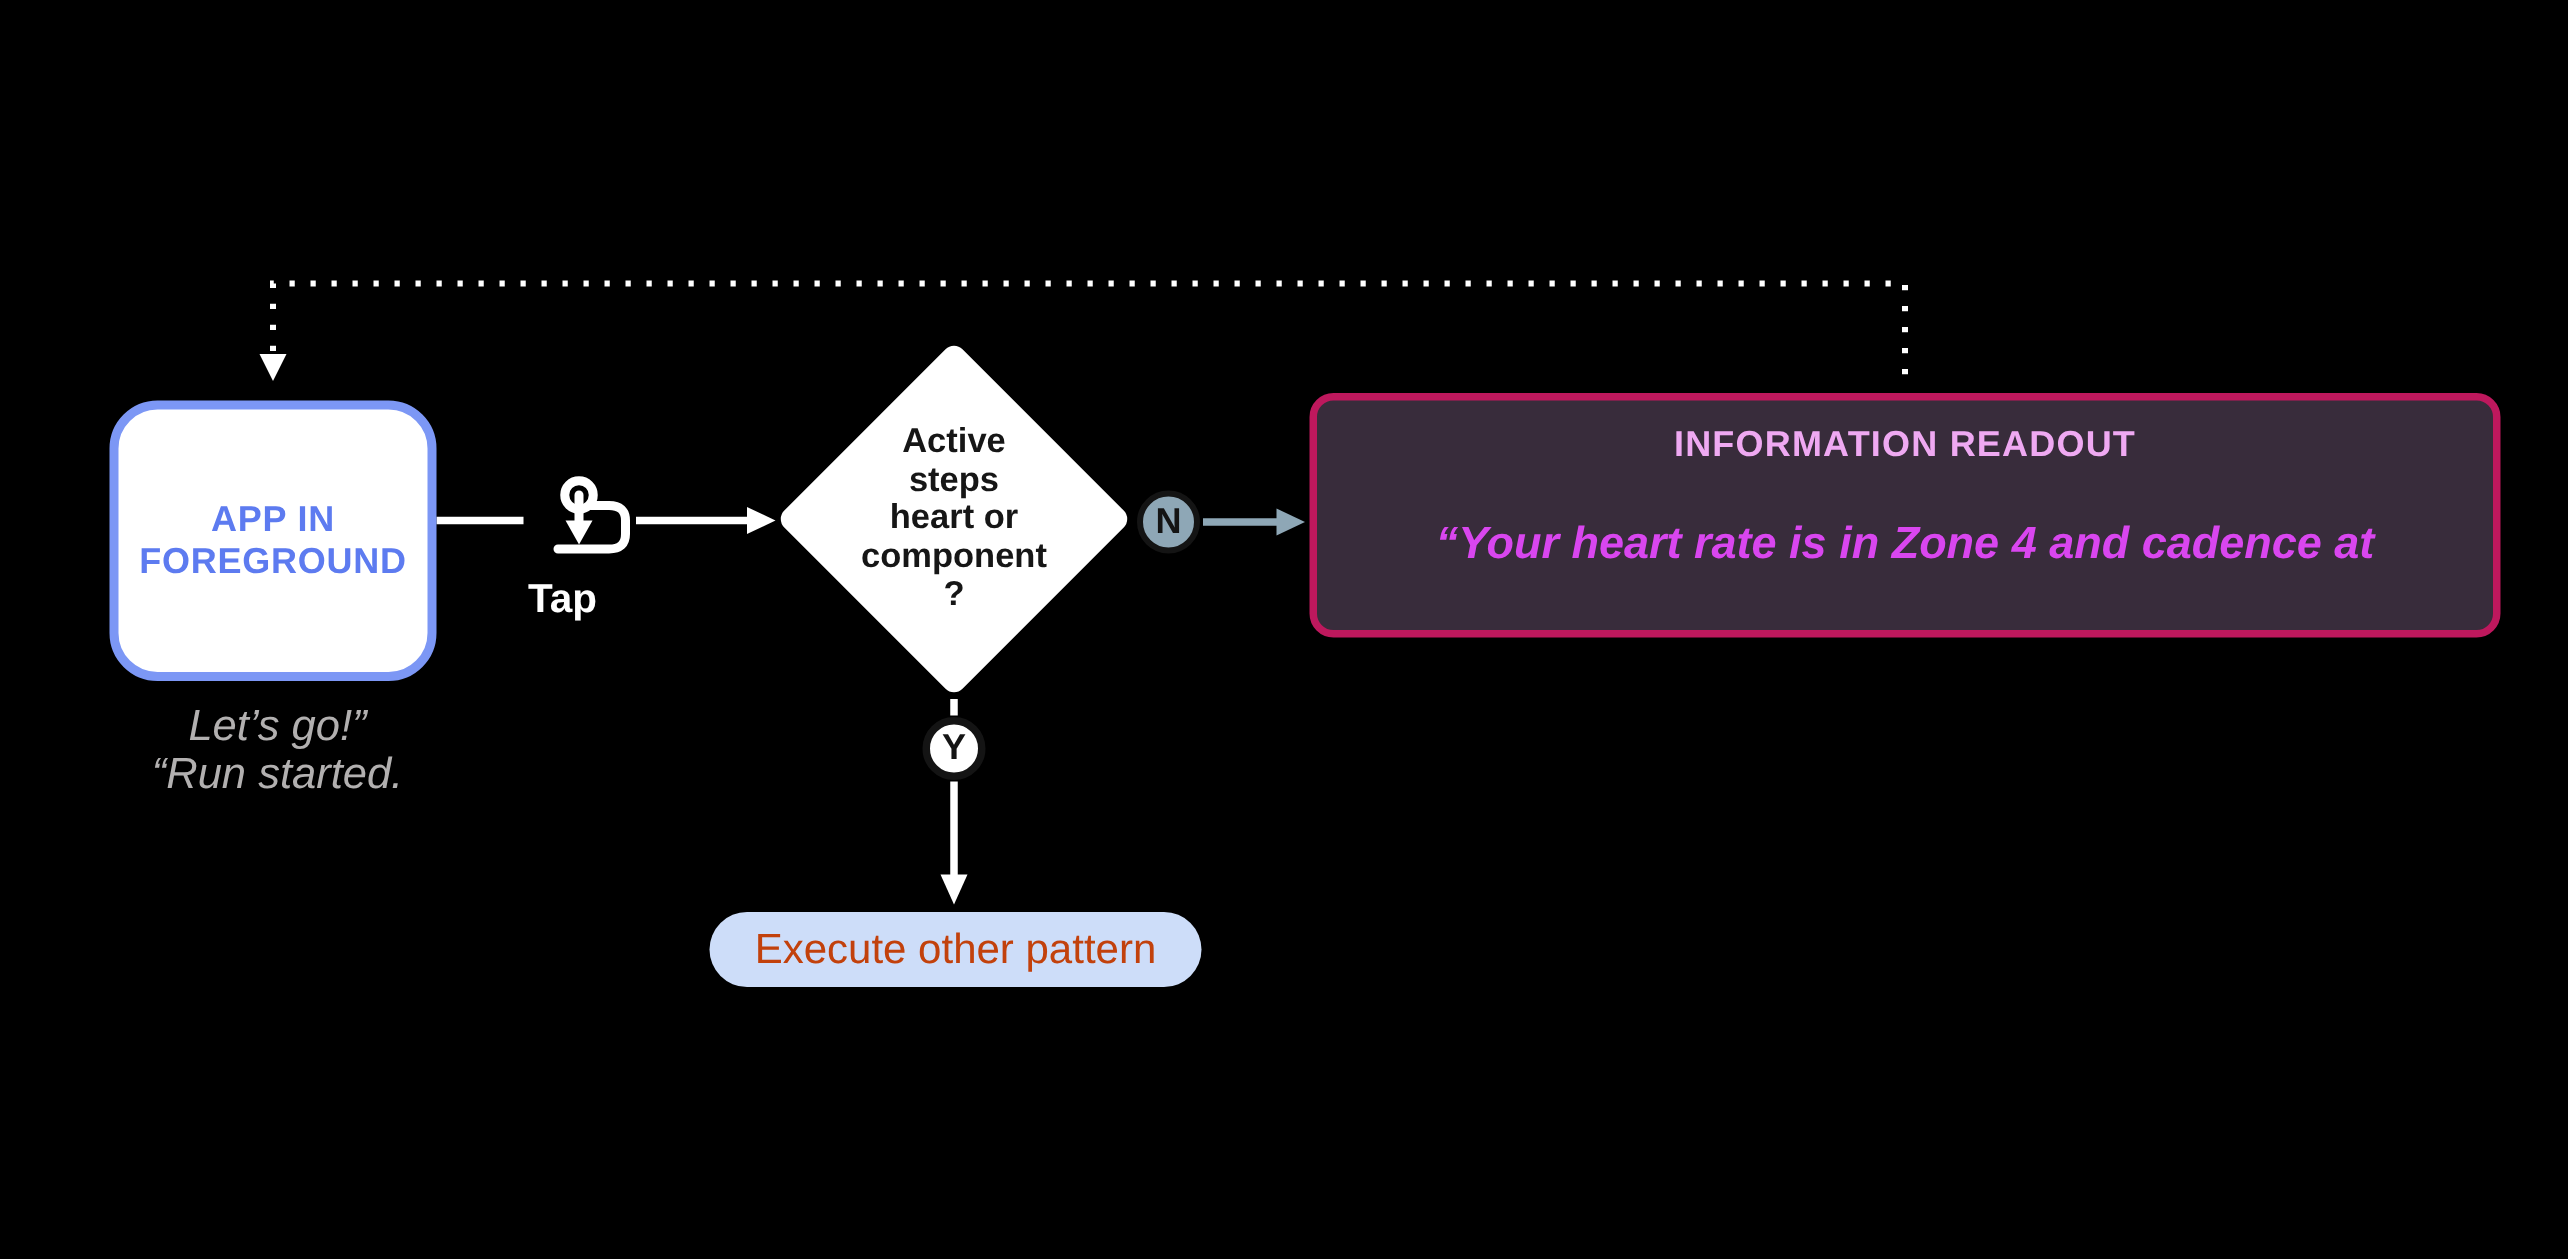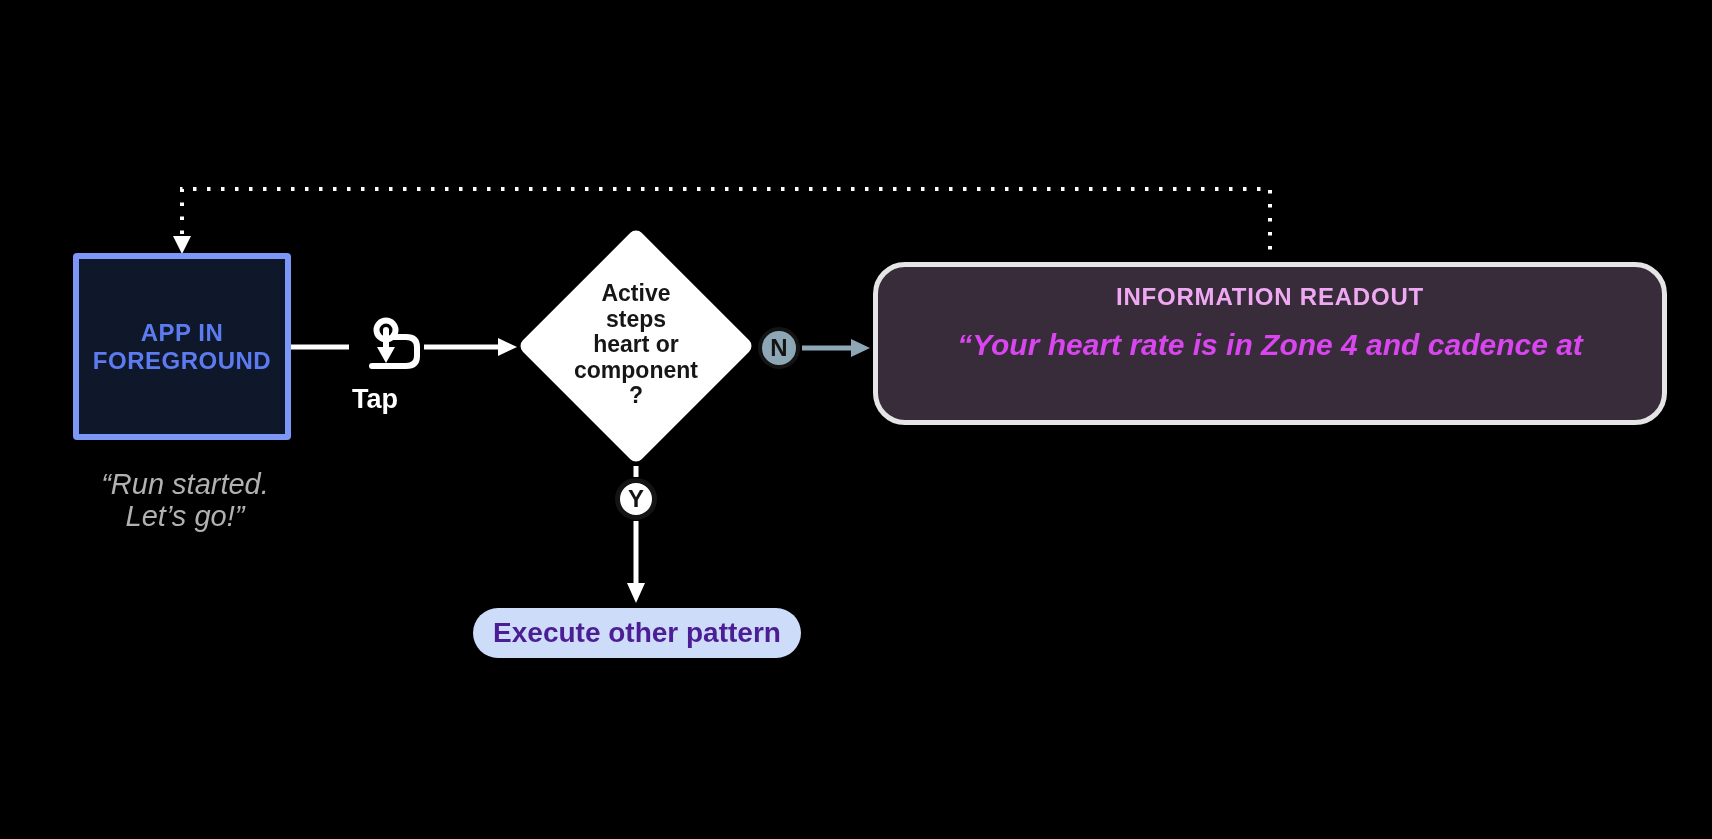--- a/index.html
+++ b/index.html
@@ -7,25 +7,25 @@
     position:relative;
     width:1712px;height:839px;
     background:#000;
     overflow:hidden;
     font-family:"Liberation Sans", sans-serif;
   }
   #connectors{position:absolute;left:0;top:0;width:1712px;height:839px;}
 
   
   .app-box{
-    position:absolute;left:73px;top:253px;width:218px;height:187px;
+    position:absolute;left:73px;top:267px;width:218px;height:187px;
     box-sizing:border-box;
-    background:#0f172a;
+    background:#ffffff;
     border:6px solid #7c97f5;
-    border-radius:4px;
+    border-radius:32px;
     display:flex;flex-direction:column;align-items:center;justify-content:center;
   }
   .app-box .line{
     color:#5d7bf0;font-size:24px;font-weight:bold;line-height:28px;
     letter-spacing:0.5px;text-align:center;
   }
 
   
   .app-quote{
     position:absolute;left:60px;top:468px;width:250px;
@@ -59,41 +59,42 @@
     font-weight:bold;font-size:24px;color:#141414;
   }
   .badge-n{left:758px;top:327px;background:#8ea7b6;border:4px solid #141414;}
   .badge-y{left:615px;top:478px;background:#ffffff;border:5px solid #141414;}
 
   
   .readout{
     position:absolute;left:873px;top:262px;width:794px;height:163px;
     box-sizing:border-box;
     background:#382c3b;
-    border:5px solid #e5e5e5;
-    border-radius:32px;
+    border:5px solid #be185d;
+    border-radius:16px;
     display:flex;flex-direction:column;align-items:center;
     padding-top:15px;
+    gap:18px;
   }
   .readout-title{
     color:#efa9f2;font-weight:bold;font-size:24px;letter-spacing:0.8px;
     line-height:30px;
   }
   .readout-quote{
     margin-top:14px;text-align:center;
     color:#d946ef;font-weight:bold;font-style:italic;
     font-size:30px;line-height:38px;
   }
 
   
   .pill{
     position:absolute;left:473px;top:608px;width:328px;height:50px;
     background:#cdddf9;border-radius:25px;
     display:flex;align-items:center;justify-content:center;
-    color:#4c1d95;font-weight:bold;font-size:28px;
+    color:#c2410c;font-weight:normal;font-size:28px;
   }
 </style>
 </head>
 <body>
 
 <div id="canvas">
 
   <svg id="connectors" viewBox="0 0 1712 839" xmlns="http://www.w3.org/2000/svg">
 
     <g>
@@ -128,22 +129,22 @@
       <path d="M627 583 L645 583 L636 603 Z" fill="#ffffff"></path>
     </g>
   </svg>
 
   <div class="app-box">
     <span class="line">APP IN</span>
     <span class="line">FOREGROUND</span>
   </div>
 
   <div class="app-quote">
+    <div>Let’s go!”</div>
     <div>“Run started.</div>
-    <div>Let’s go!”</div>
   </div>
 
   <div class="tap-label">Tap</div>
 
   <div class="diamond"></div>
   <div class="diamond-text">
     <div>Active</div>
     <div>steps</div>
     <div>heart or</div>
     <div>component</div>

